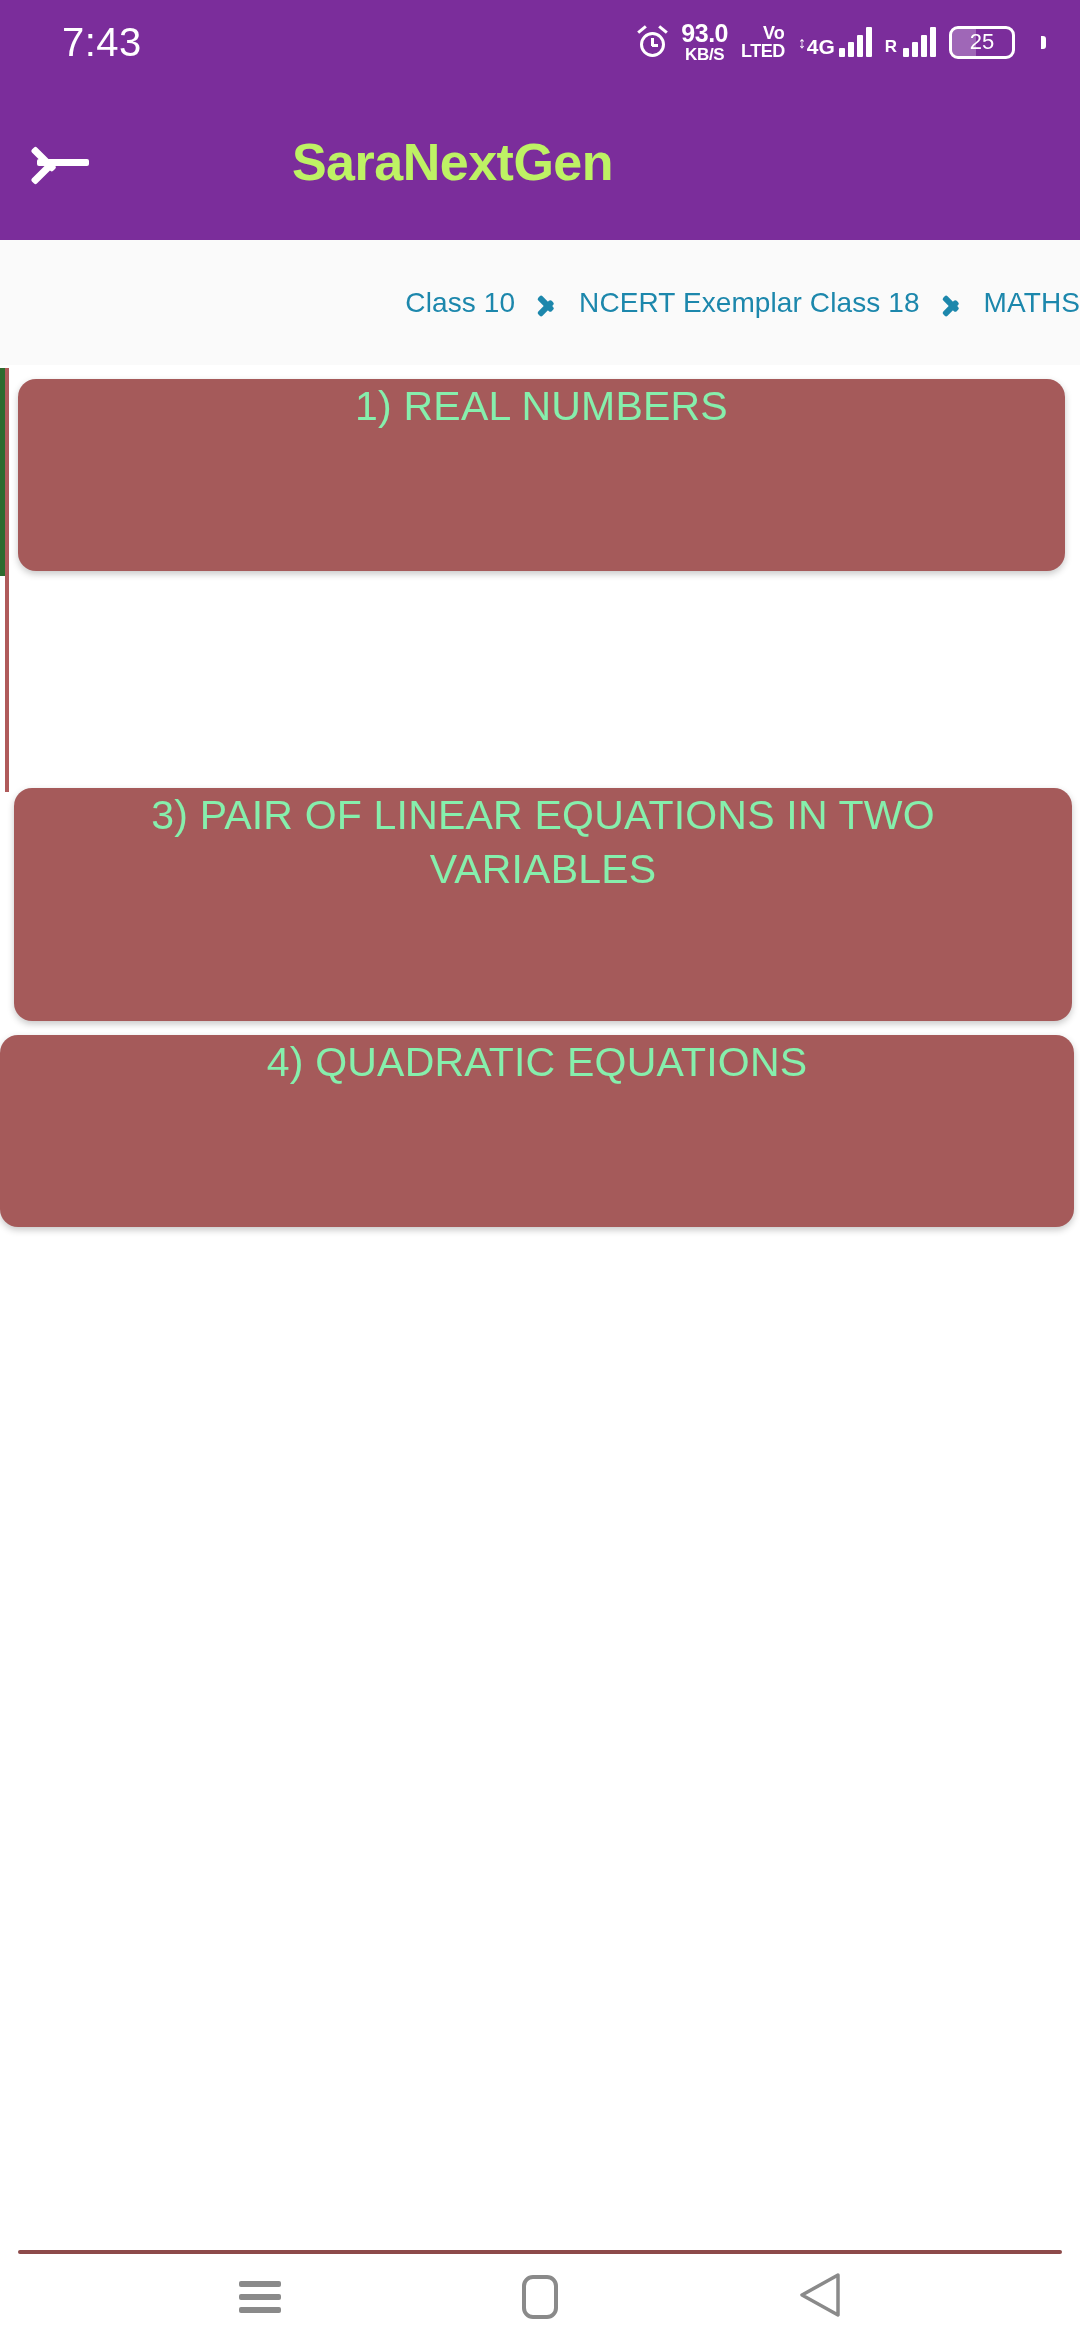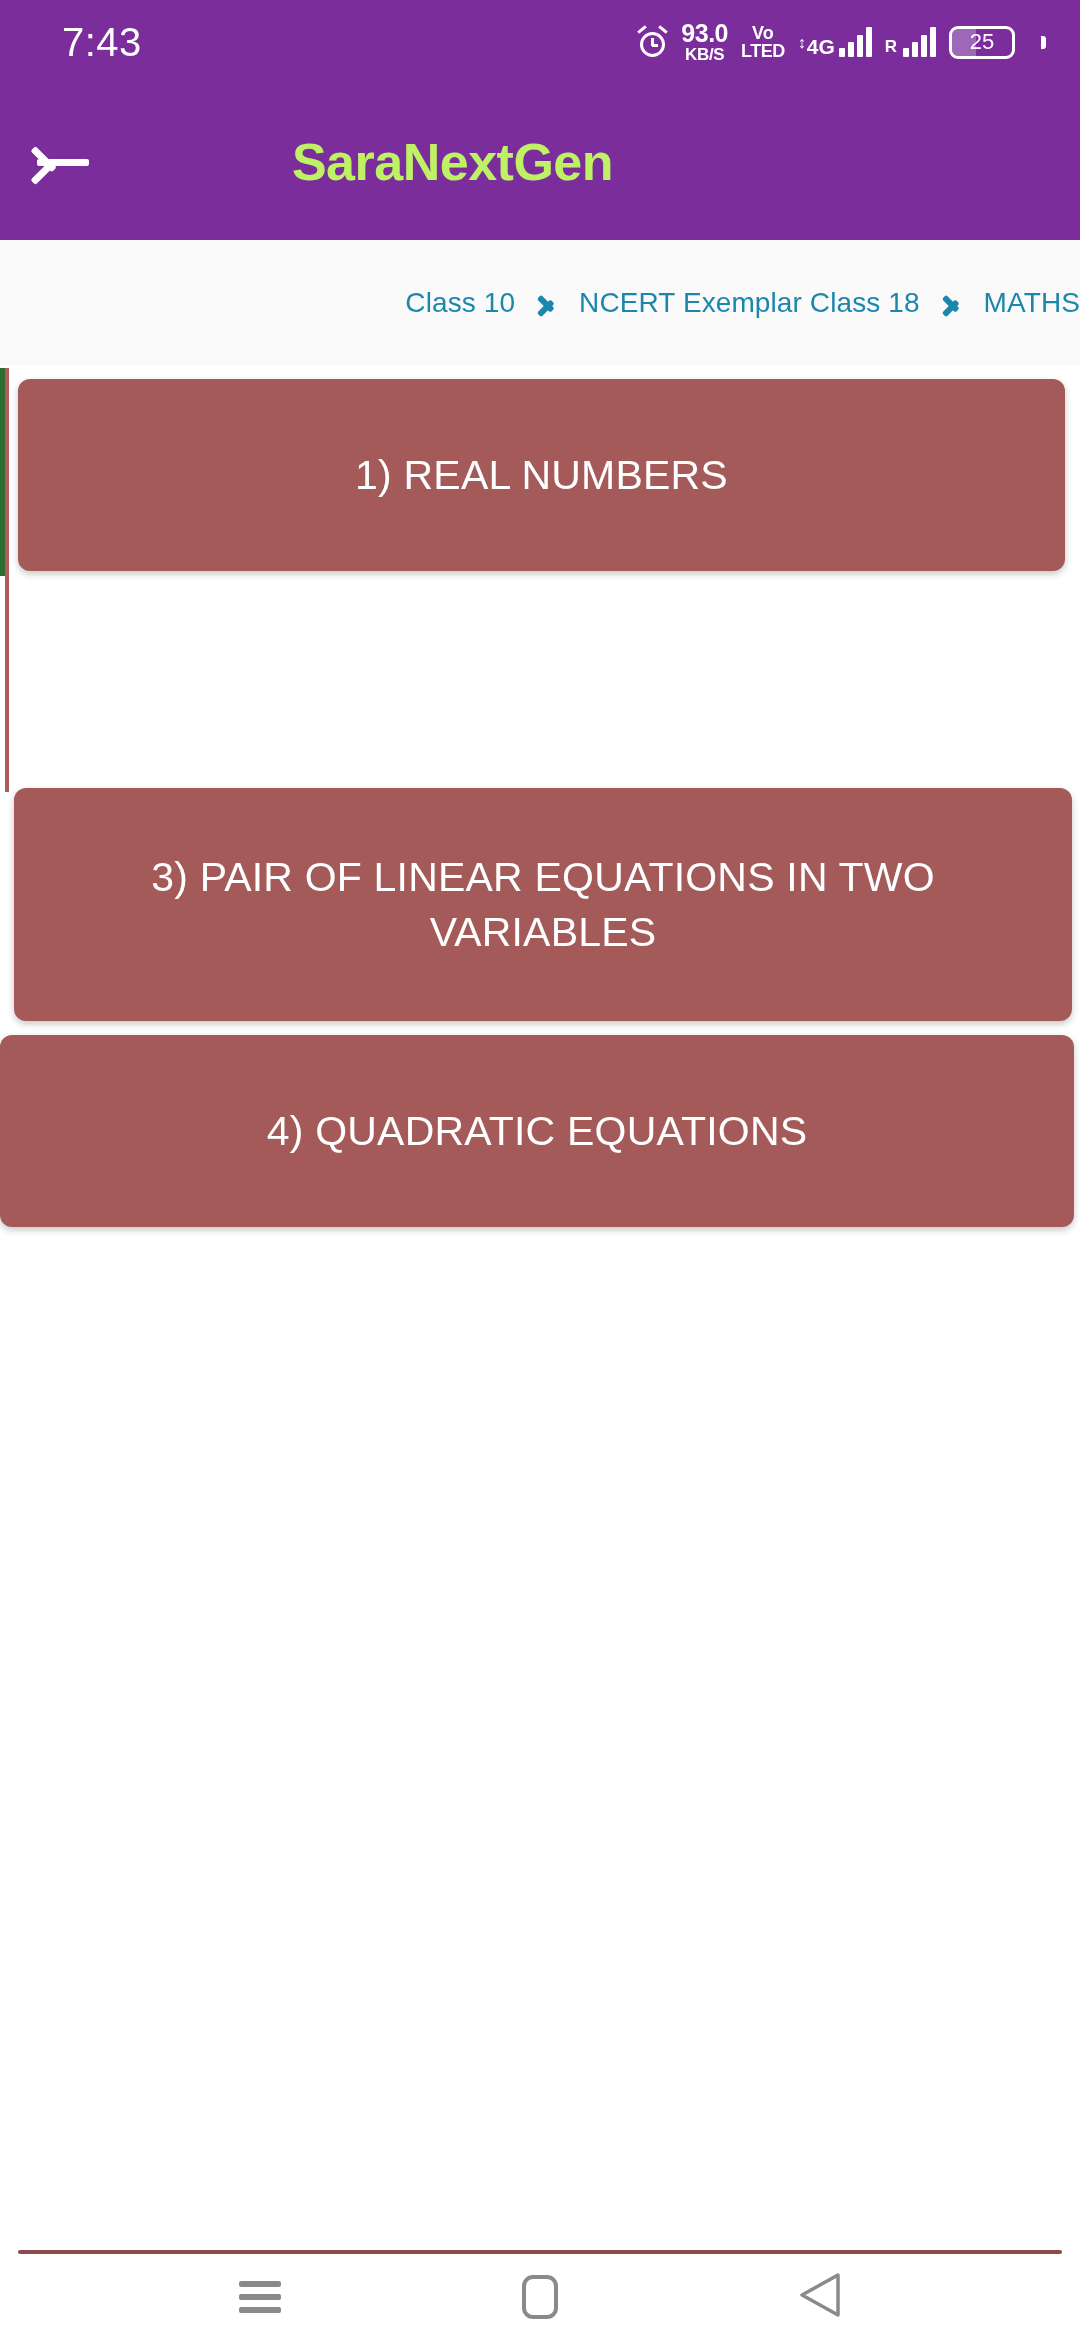--- a/index.html
+++ b/index.html
@@ -46,21 +46,21 @@
 
   .net-speed {
     color:#fff; line-height:1; text-align:center;
     display:flex; flex-direction:column; align-items:center;
   }
   .net-speed .val { font-size:25px; font-weight:bold; letter-spacing:-0.5px; }
   .net-speed .unit { font-size:17px; font-weight:bold; letter-spacing:-0.3px; }
 
   .volte {
     color:#fff; line-height:1; text-align:center;
-    display:flex; flex-direction:column; align-items:center;
+    display:flex; flex-direction:column; align-items:flex-end;
   }
   .volte .l1 { font-size:18px; font-weight:bold; }
   .volte .l2 { font-size:18px; font-weight:bold; letter-spacing:-0.5px; }
 
   .sig-group { display:flex; align-items:flex-end; gap:4px; }
   .sig-label-wrap { display:flex; align-items:flex-start; }
   .updown { color:#fff; font-size:16px; line-height:0.85; margin-right:1px; }
   .gen-label { color:#fff; font-size:21px; font-weight:bold; line-height:1; }
   .bars { display:flex; align-items:flex-end; gap:3px; height:30px; }
   .bars i { display:block; width:6px; background:#fff; border-radius:1px; }
@@ -149,23 +149,23 @@
     position:absolute; left:5px; top:0; width:4px; height:424px; background:#b05b5b;
   }
 
   
   .content {
     position:absolute; top:365px; left:0; width:1080px; height:1855px;
     background:#ffffff; overflow:hidden;
   }
   .card {
     background:#A55A5A;
-    border-radius:12px;
-    color:#ffffff;
-    display:flex; align-items:center; justify-content:center;
+    border-radius:18px;
+    color:#86efac;
+    display:flex; align-items:flex-start; justify-content:center;
     text-align:center;
     box-shadow:0 3px 7px rgba(0,0,0,0.22);
     cursor:pointer;
     position:absolute;
     padding:0 40px;
   }
   .card-label {
     font-size:41px; font-weight:normal; letter-spacing:0.2px; line-height:1.32;
   }
 

